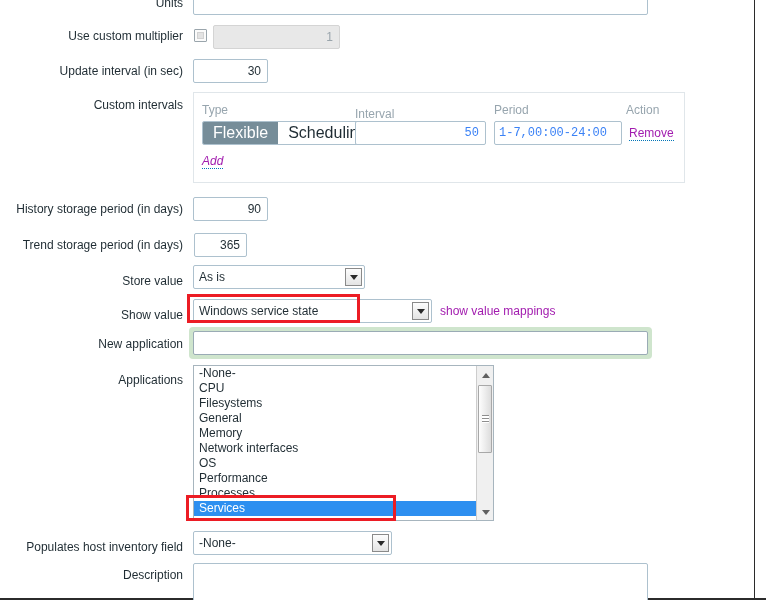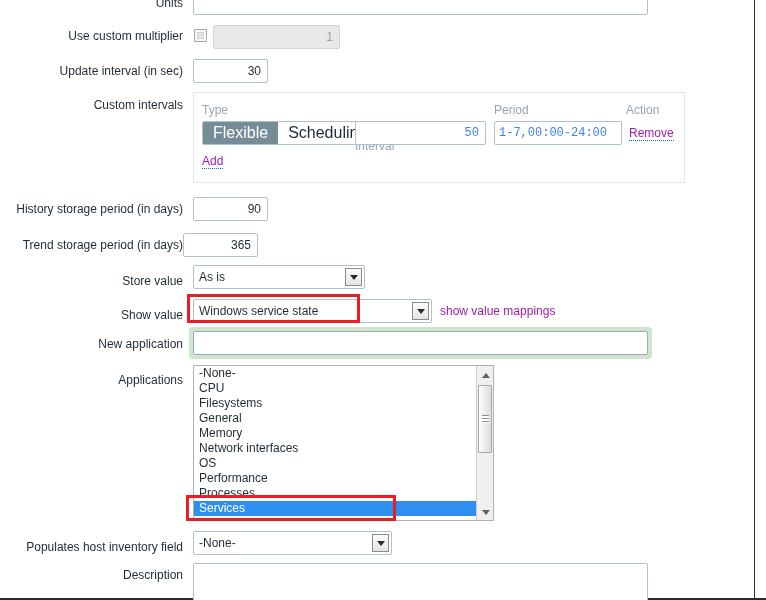--- a/index.html
+++ b/index.html
@@ -286,43 +286,43 @@
 <input class="tinput num disabled" style="left: 213px; top: 25px; width: 127px;" type="text" disabled="" value="1">
 
 <div class="lbl" style="top:64px;">Update interval (in sec)</div>
 <input class="tinput num" style="left: 193px; top: 59px; width: 75px;" type="text" value="30">
 
 <div class="lbl" style="top:98px;">Custom intervals</div>
 
 <div class="panel" style="left:193px; top:92px; width:492px; height:91px;">
 
   <div class="panel-head" style="left:8px; top:10px;">Type</div>
-  <div class="panel-head" style="left:161px; top:14px;margin-top:32px;">Interval</div>
+  <div class="panel-head" style="left:161px; top:14px;">Interval</div>
   <div class="panel-head" style="left:300px; top:10px;">Period</div>
   <div class="panel-head" style="left:432px; top:10px;">Action</div>
 
   <div class="seg" style="left:8px; top:28px;">
     <div class="seg-btn active">Flexible</div>
     <div class="seg-btn">Scheduling</div>
   </div>
 
   <input class="tinput num ghost" style="left: 161px; top: 28px; width: 131px;" type="text" value="50">
 
   <input class="tinput ghost" style="left: 300px; top: 28px; width: 128px;" type="text" value="1-7,00:00-24:00">
 
   <div class="lnk" style="left:435px; top:33px;">Remove</div>
 
-  <div class="lnk" style="left:8px; top:61px;">Add</div>
+  <div class="lnk" style="left:8px; top:61px;font-style:italic;">Add</div>
 </div>
 
 <div class="lbl" style="top:202px;">History storage period (in days)</div>
 <input class="tinput num" style="left: 193px; top: 197px; width: 75px;" type="text" value="90">
 
 <div class="lbl" style="top:238px;">Trend storage period (in days)</div>
-<input class="tinput num" style="left: 183px; top: 233px; width: 75px;" type="text" value="365">
+<input class="tinput num" style="left: 194px; top: 233px; width: 53px;" type="text" value="365">
 
 <div class="lbl" style="top:274px;">Store value</div>
 <div class="sel" style="left:193px; top:265px; width:172px;">
   <span class="sel-text">As is</span>
   <span class="sel-btn"></span>
 </div>
 
 <div class="lbl" style="top:308px;">Show value</div>
 <div class="sel" style="left:193px; top:299px; width:239px;">
   <span class="sel-text">Windows service state</span>

